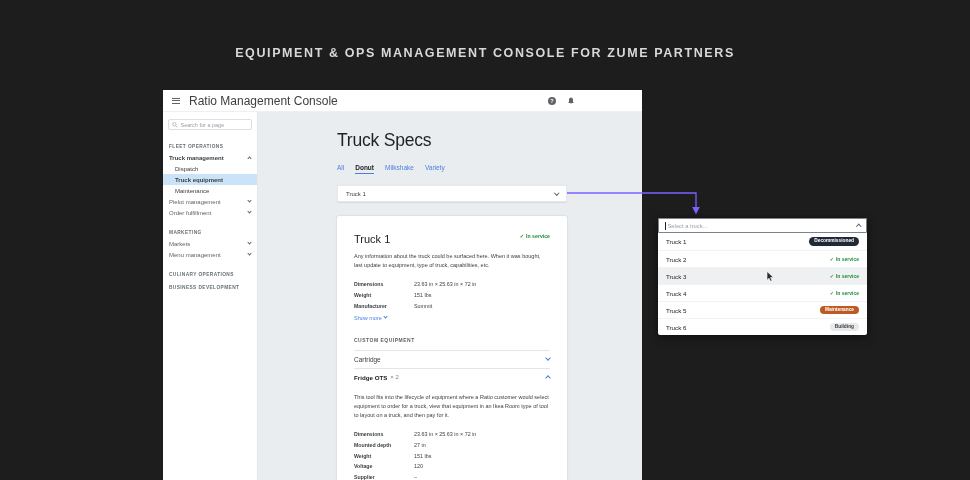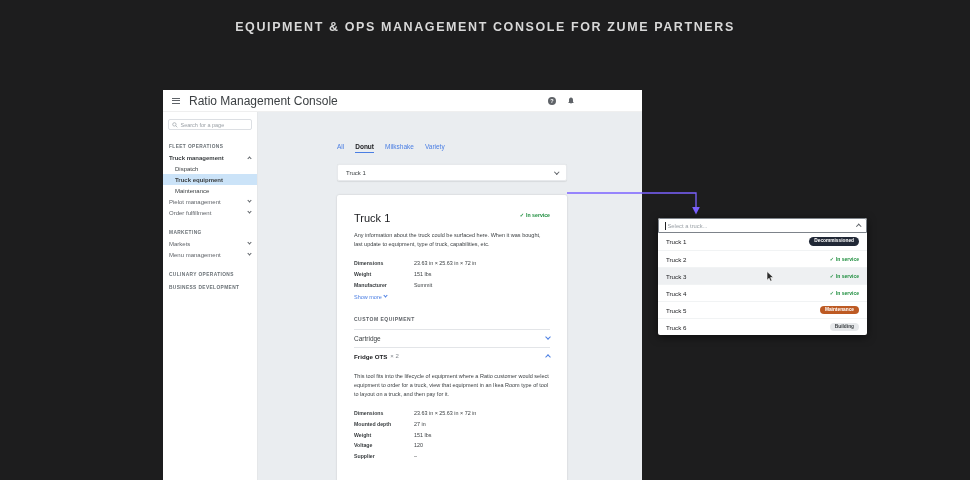--- a/index.html
+++ b/index.html
@@ -3,21 +3,21 @@
 <meta charset="utf-8">
 <style>
   * { margin:0; padding:0; box-sizing:border-box; }
   html,body { width:970px; height:480px; }
   body {
     position:relative; width:970px; height:480px; overflow:hidden;
     background:#1d1d1e; font-family:"Liberation Sans", sans-serif;
     -webkit-font-smoothing:antialiased;
   }
   
-  .banner { position:absolute; top:20px; left:0; width:100%; text-align:center; }
+  .banner { position:absolute; top:46px; left:0; width:100%; text-align:center; }
   .banner-title { font-size:12.5px; font-weight:600; letter-spacing:1.6px; color:#d8d8d8; }
 
   
   .window {
     position:absolute; left:163px; top:90px; width:479px; height:390px;
     background:#fff; overflow:hidden; color:#3c4043;
   }
   .app-header { height:22px; display:flex; align-items:center; padding:0 9px; background:#fff; border-bottom:1px solid #efefef; }
   .hamburger { display:flex; flex-direction:column; gap:1.5px; width:8px; cursor:pointer; }
   .hamburger span { display:block; height:1px; background:#5f6368; }
@@ -172,20 +172,21 @@
         <span class="chev down"></span>
       </div>
 
       <div class="nav-gap"></div>
       <div class="nav-label">CULINARY OPERATIONS</div>
       <div class="nav-label">BUSINESS DEVELOPMENT</div>
     </div>
 
     <div class="content">
       <div class="col">
+        <div class="page-title">Truck Specs</div>
 
         <div class="tabs">
           <div class="tab">All</div>
           <div class="tab active">Donut</div>
           <div class="tab">Milkshake</div>
           <div class="tab">Variety</div>
         </div>
 
         <div class="select">
           <span>Truck 1</span>

